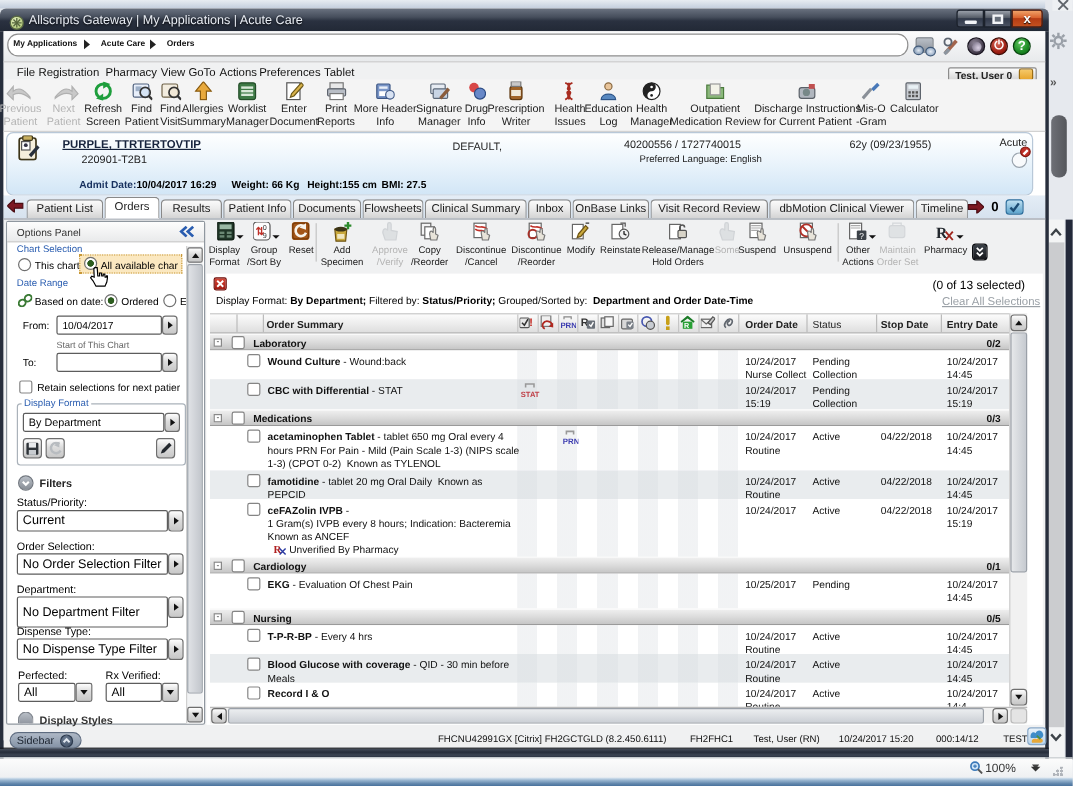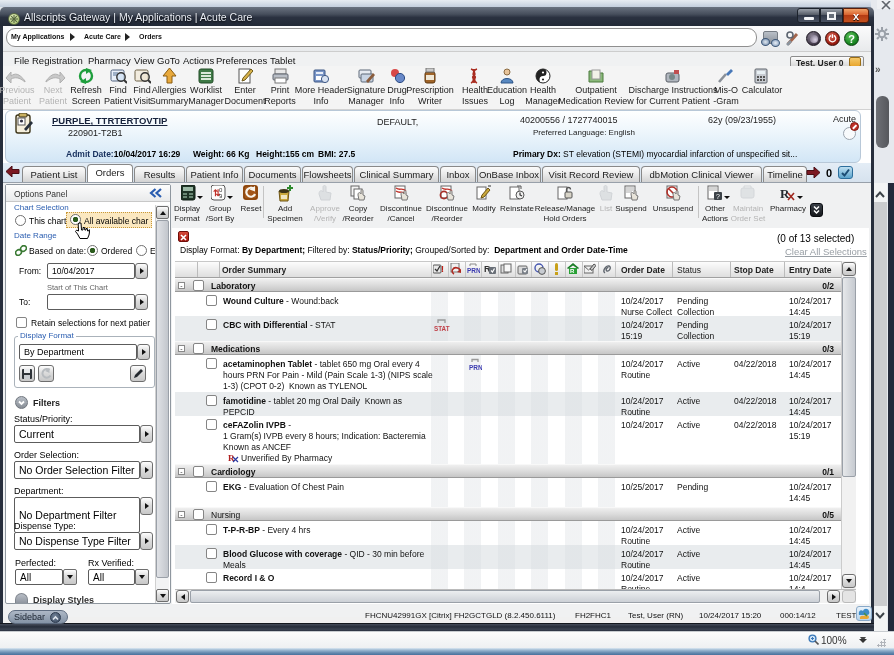--- a/index.html
+++ b/index.html
@@ -256,35 +256,34 @@
 <div class="a" style="left:708px;top:115px;font-size:9px;color:#222">62y (09/23/1955)</div>
 <div class="a" style="left:833px;top:114px;font-size:9px;color:#222">Acute</div>
 <div class="a" style="left:843px;top:127px;width:13px;height:13px;border-radius:50%;border:1.5px solid #9aa4ae;background:#f8fafc"></div>
 <div class="a" style="left:850px;top:122px;width:9px;height:9px;border-radius:50%;background:#c03028;border:1px solid #801810">
       <div style="position:absolute;left:1px;top:3px;width:5px;height:1.5px;background:#fff;transform:rotate(-45deg)"></div>
     </div>
 <div class="a" style="left:66px;top:149px;font-size:8.5px;font-weight:bold"><span style="color:#17305e">Admit Date:</span>10/04/2017 16:29</div>
     <div class="a" style="left:193px;top:149px;font-size:8.5px;font-weight:bold">Weight: 66 Kg</div>
     <div class="a" style="left:256px;top:149px;font-size:8.5px;font-weight:bold">Height:155 cm</div>
     <div class="a" style="left:318px;top:149px;font-size:8.5px;font-weight:bold">BMI: 27.5</div>
-<div class="a" style="left:513px;top:149px;font-size:8.5px;white-space:nowrap"><b>Primary Dx:</b> ST elevation (STEMI) myocardial infarction of unspecified sit...</div>
 
 <div class="a" style="left:3px;top:163px;width:868px;height:19px;background:linear-gradient(#e4edf6,#d6e2ee)"></div>
 <div class="a" style="left:6px;top:166px;width:14px;height:11px"><svg width="14" height="11">
         <path d="M13 3.5 L6 3.5 L6 0 L0 5.5 L6 11 L6 7.5 L13 7.5 Z" fill="#7c1822" stroke="#4a0e14"></path>
       </svg></div>
 <div id="tabs">
 <div class="tab" style="left:22px;top:166px;width:64px;height:16px">Patient List</div>
 <div class="tab" style="left:134px;top:166px;width:51px;height:16px">Results</div>
 <div class="tab" style="left:186px;top:166px;width:57px;height:16px">Patient Info</div>
 <div class="tab" style="left:244px;top:166px;width:57px;height:16px">Documents</div>
 <div class="tab" style="left:302px;top:166px;width:51px;height:16px">Flowsheets</div>
 <div class="tab" style="left:354px;top:166px;width:85px;height:16px">Clinical Summary</div>
 <div class="tab" style="left:440px;top:166px;width:36px;height:16px">Inbox</div>
-<div class="tab" style="left:477px;top:166px;width:64px;height:16px">OnBase Inbox</div>
+<div class="tab" style="left:477px;top:166px;width:64px;height:16px">OnBase Links</div>
 <div class="tab" style="left:542px;top:166px;width:98px;height:16px">Visit Record Review</div>
 <div class="tab" style="left:641px;top:166px;width:121px;height:16px">dbMotion Clinical Viewer</div>
 <div class="tab" style="left:763px;top:166px;width:44px;height:16px">Timeline</div>
 <div class="tab" style="left:87px;top:164px;width:46px;height:18px;background:#fff;font-weight:normal;z-index:3">Orders</div>
 </div>
 <div class="a" style="left:806px;top:167px;width:14px;height:11px"><svg width="14" height="11">
         <path d="M1 3.5 L8 3.5 L8 0 L14 5.5 L8 11 L8 7.5 L1 7.5 Z" fill="#7c1822" stroke="#4a0e14"></path>
       </svg></div>
 <div class="a" style="left:826px;top:167px;font-size:11px;font-weight:bold">0</div>
 <div class="a" style="left:838px;top:166px;width:15px;height:13px;background:linear-gradient(#bfe0f2,#5ba3cc);border:1px solid #2c6e9c;border-radius:3px"><svg width="13" height="11">
@@ -373,21 +372,21 @@
 <div class="a inp" style="left:14px;top:425px;width:126px;height:18px;font-size:10.5px">Current</div>
 <div class="a abtn" style="left:140px;top:425px;width:13px;height:18px">
       <div class="tri-r" style="border-top-width:3.5px;border-bottom-width:3.5px;border-left-width:4.5px"></div>
     </div>
 <div class="a" style="left:14px;top:450px;font-size:9px">Order Selection:</div>
 <div class="a inp" style="left:14px;top:461px;width:126px;height:18px;font-size:10.5px;white-space:nowrap;overflow:hidden">No Order Selection Filter</div>
 <div class="a abtn" style="left:140px;top:461px;width:13px;height:18px">
       <div class="tri-r" style="border-top-width:3.5px;border-bottom-width:3.5px;border-left-width:4.5px"></div>
     </div>
 <div class="a" style="left:14px;top:486px;font-size:9px">Department:</div>
-<div class="a inp" style="left:14px;top:497px;width:126px;height:36px;font-size:10.5px">No Department Filter</div>
+<div class="a inp" style="left:14px;top:497px;width:126px;height:26px;font-size:10.5px">No Department Filter</div>
 <div class="a abtn" style="left:140px;top:497px;width:13px;height:18px">
       <div class="tri-r" style="border-top-width:3.5px;border-bottom-width:3.5px;border-left-width:4.5px"></div>
     </div>
 <div class="a" style="left:14px;top:521px;font-size:9px">Dispense Type:</div>
 <div class="a inp" style="left:14px;top:532px;width:126px;height:18px;font-size:10.5px">No Dispense Type Filter</div>
 <div class="a abtn" style="left:140px;top:532px;width:13px;height:18px">
       <div class="tri-r" style="border-top-width:3.5px;border-bottom-width:3.5px;border-left-width:4.5px"></div>
     </div>
 <div class="a" style="left:15px;top:558px;font-size:9px">Perfected:</div>
 <div class="a" style="left:88px;top:558px;font-size:9px">Rx Verified:</div>
@@ -531,21 +530,21 @@
 <div class="a tbtxt" style="left:190px;top:204px;width:60px;font-size:8px;line-height:10px">Group<br>/Sort By</div>
 <div class="a tbtxt" style="left:221px;top:204px;width:60px;font-size:8px;line-height:10px">Reset</div>
 <div class="a tbtxt" style="left:255px;top:204px;width:60px;font-size:8px;line-height:10px">Add<br>Specimen</div>
 <div class="a tbtxt dis" style="left:295px;top:204px;width:60px;font-size:8px;line-height:10px">Approve<br>/Verify</div>
 <div class="a tbtxt" style="left:328px;top:204px;width:60px;font-size:8px;line-height:10px">Copy<br>/Reorder</div>
 <div class="a tbtxt" style="left:371px;top:204px;width:60px;font-size:8px;line-height:10px">Discontinue<br>/Cancel</div>
 <div class="a tbtxt" style="left:417px;top:204px;width:60px;font-size:8px;line-height:10px">Discontinue<br>/Reorder</div>
 <div class="a tbtxt" style="left:454px;top:204px;width:60px;font-size:8px;line-height:10px">Modify</div>
 <div class="a tbtxt" style="left:487px;top:204px;width:60px;font-size:8px;line-height:10px">Reinstate</div>
 <div class="a tbtxt" style="left:525px;top:204px;width:80px;font-size:8px;line-height:10px">Release/Manage<br>Hold Orders</div>
-<div class="a tbtxt dis" style="left:576px;top:204px;width:60px;font-size:8px;line-height:10px">List</div>
+<div class="a tbtxt dis" style="left:576px;top:204px;width:60px;font-size:8px;line-height:10px">Some</div>
 <div class="a tbtxt" style="left:601px;top:204px;width:60px;font-size:8px;line-height:10px">Suspend</div>
 <div class="a tbtxt" style="left:643px;top:204px;width:60px;font-size:8px;line-height:10px">Unsuspend</div>
 <div class="a tbtxt" style="left:685px;top:204px;width:60px;font-size:8px;line-height:10px">Other<br>Actions</div>
 <div class="a tbtxt dis" style="left:718px;top:204px;width:60px;font-size:8px;line-height:10px">Maintain<br>Order Set</div>
 <div class="a tbtxt" style="left:758px;top:204px;width:60px;font-size:8px;line-height:10px">Pharmacy</div>
 </div>
 <div class="a" style="left:172px;top:228px;width:697px;height:376px;background:#fff"></div>
 
 <div class="a" style="left:178px;top:231px;width:11px;height:11px;background:linear-gradient(#d84838,#a01810);border-radius:2px;border:1px solid #700c08"><svg width="9" height="9">
         <path d="M2 2 L7 7 M7 2 L2 7" stroke="#fff" stroke-width="1.6"></path>
@@ -717,21 +716,21 @@
       <div class="a" style="left:431px;top:478px;width:184px;height:29px;background:repeating-linear-gradient(90deg,rgba(70,90,110,0.075) 0 16.73px,transparent 16.73px 33.45px)"></div>
       <div class="a cb" style="left:206px;top:481px"></div>
       <div class="a" style="left:223px;top:482px;font-size:8.5px;color:#111;white-space:nowrap"><b>EKG</b> - Evaluation Of Chest Pain</div>
       <div class="a" style="left:621px;top:482px;font-size:8.5px;color:#111;white-space:nowrap">10/25/2017</div>
       <div class="a" style="left:677px;top:482px;font-size:8.5px;color:#111;white-space:nowrap">Pending</div>
       <div class="a" style="left:789px;top:482px;font-size:8.5px;color:#111;white-space:nowrap">10/24/2017</div>
       <div class="a" style="left:789px;top:493px;font-size:8.5px;color:#111;white-space:nowrap">14:45</div>
 <div class="a" style="left:175px;top:507px;width:666px;height:14px;background:linear-gradient(#efefef,#dcdcdc 50%,#c6c6c6);border-top:1px solid #f8f8f8;border-bottom:1px solid #9a9a9a">
         <div class="a" style="left:3px;top:3px;width:7px;height:7px;border:1px solid #888;background:#fff;font-size:7px;line-height:5px;text-align:center;color:#333">-</div>
         <div class="a cb" style="left:18px;top:1px"></div>
-        <div class="a" style="left:36px;top:2px;font-size:8.5px;font-weight:normal;color:#111">Nursing</div>
+        <div class="a" style="left:36px;top:2px;font-size:8.5px;font-weight:bold;color:#111">Nursing</div>
         <div class="a" style="right:7px;top:2px;font-size:8.5px;font-weight:bold;color:#111">0/5</div>
       </div>
 <div class="a" style="left:175px;top:521px;width:666px;height:24px;background:#ffffff"></div>
       <div class="a" style="left:431px;top:521px;width:184px;height:24px;background:repeating-linear-gradient(90deg,rgba(70,90,110,0.075) 0 16.73px,transparent 16.73px 33.45px)"></div>
       <div class="a cb" style="left:206px;top:524px"></div>
       <div class="a" style="left:223px;top:525px;font-size:8.5px;color:#111;white-space:nowrap"><b>T-P-R-BP</b> - Every 4 hrs</div>
       <div class="a" style="left:621px;top:525px;font-size:8.5px;color:#111;white-space:nowrap">10/24/2017</div>
       <div class="a" style="left:621px;top:536px;font-size:8.5px;color:#111;white-space:nowrap">Routine</div>
       <div class="a" style="left:677px;top:525px;font-size:8.5px;color:#111;white-space:nowrap">Active</div>
       <div class="a" style="left:789px;top:525px;font-size:8.5px;color:#111;white-space:nowrap">10/24/2017</div>

